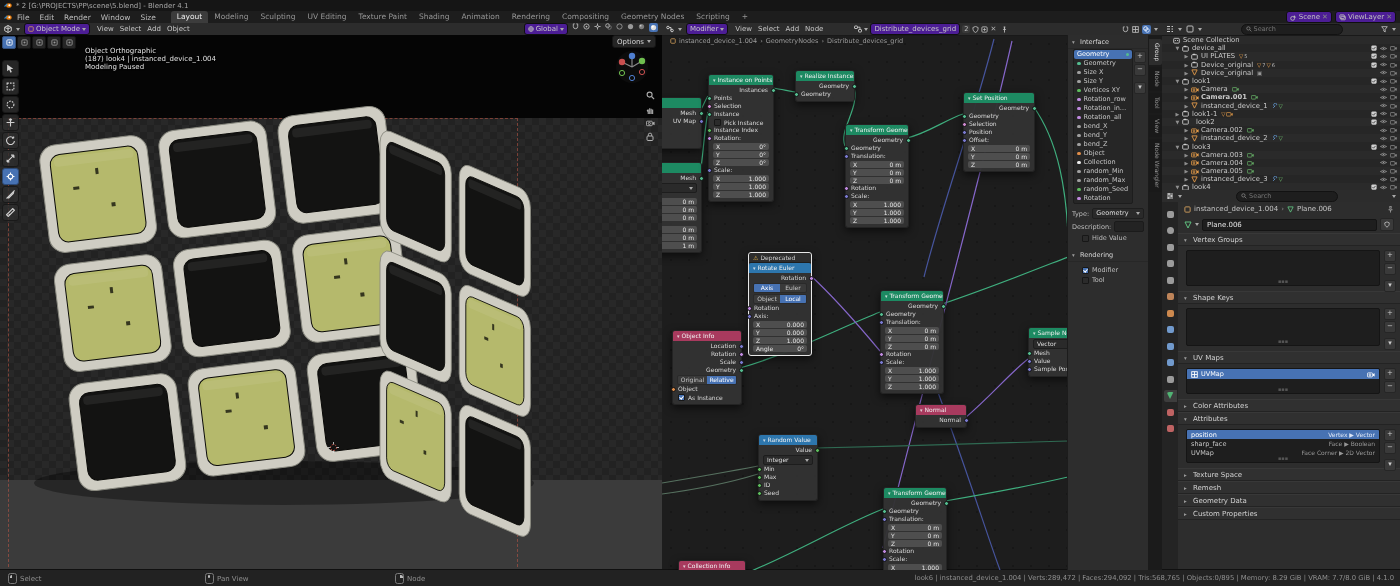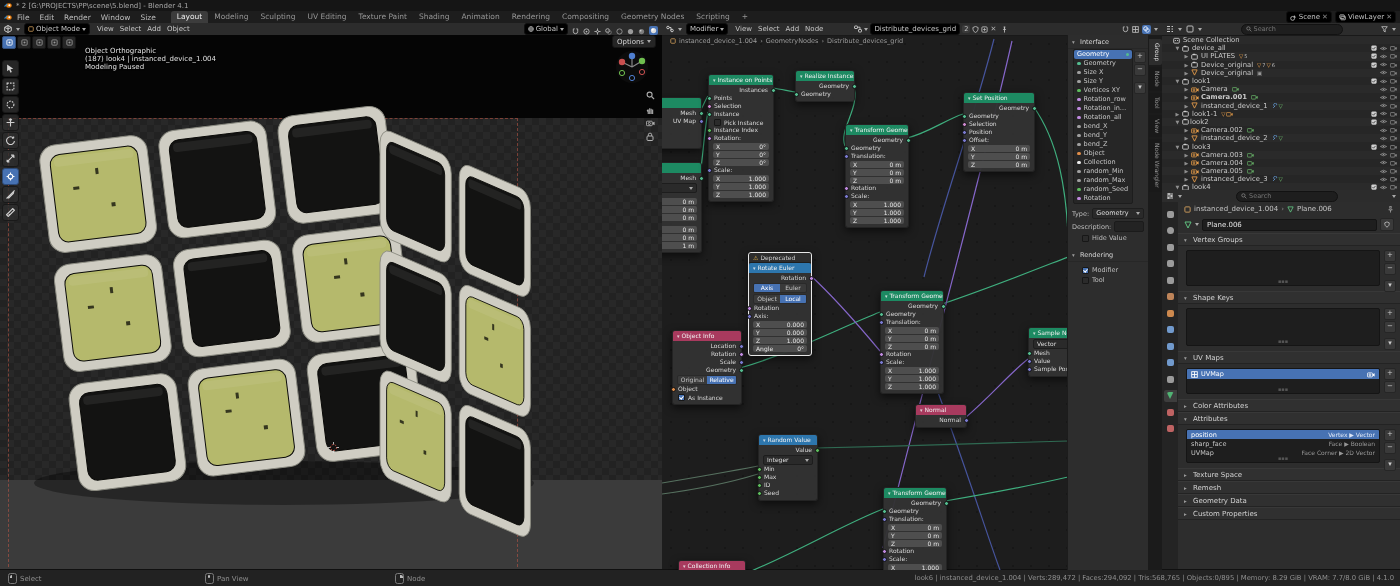--- a/index.html
+++ b/index.html
@@ -9,21 +9,21 @@
   
   .titlebar{position:absolute;top:0;left:0;right:0;height:11px;background:#151515;display:flex;
             align-items:center;gap:4px;padding-left:4px;font-size:7px;color:#a8a8a8}
   .menubar{position:absolute;top:11px;left:0;right:0;height:12px;background:#1d1d1d;display:flex;
            align-items:center;font-size:7.5px;color:#bdbdbd;padding:0 4px;border-bottom:1px solid #0e0e0e}
   .menu-item{padding:0 5px;cursor:default}
   .ws-wrap{display:flex;margin-left:10px}
   .ws-tab{padding:0 6px;color:#969696;line-height:12px}
   .ws-tab.active{background:#3c3c3c;color:#ededed;border-radius:3px 3px 0 0}
   .mb-right{margin-left:auto;display:flex;align-items:center;gap:3px;font-size:7px;color:#c0c0c0}
-  .pillx{display:flex;align-items:center;gap:2px;background:#000000;border:1px solid #0f0f0f;
+  .pillx{display:flex;align-items:center;gap:2px;background:#4c1d95;border:1px solid #0f0f0f;
          border-radius:3px;padding:0 3px;height:10px}
   
   .editor-hdr{height:12px;background:#2c2c2c;border-bottom:1px solid #191919;display:flex;
               align-items:center;gap:4px;font-size:7px;color:#c6c6c6;padding:0 4px}
   .hmenu{padding:0 3px}
   .carat{display:inline-block;width:0;height:0;border-left:2.5px solid transparent;
          border-right:2.5px solid transparent;border-top:3px solid #a9a9a9}
   
   #viewport{position:absolute;top:23px;left:0;width:662px;height:547px;background:#000;overflow:hidden;border-right:1px solid #0c0c0c}
   #vp-black{position:absolute;top:12px;left:0;width:662px;height:83px;background:#050505}
@@ -233,21 +233,21 @@
         </span>
       <span>Object Mode</span>
       <span class="carat"></span>
     </span>
     <span id="vp-menus" style="display:flex">
         <span class="hmenu">View</span>
         <span class="hmenu">Select</span>
         <span class="hmenu">Add</span>
         <span class="hmenu">Object</span>
       </span>
-    <span style="margin-left:auto;display:flex;align-items:flex-end;gap:4px">
+    <span style="margin-left:auto;display:flex;align-items:flex-start;gap:4px">
       <span class="pillx">
         <span>
             <svg width="6" height="6" viewBox="0 0 8 8">
               <circle cx="4" cy="4" r="3.2" fill="none" stroke="#bbb"></circle>
               <path d="M0.8 4 H7.2 M4 0.8 C2 2.5 2 5.5 4 7.2 C6 5.5 6 2.5 4 0.8" stroke="#bbb" fill="none"></path>
             </svg>
           </span>
         <span>Global</span>
         <span class="carat"></span>
       </span>
@@ -1407,21 +1407,21 @@
         </span>
       </div>
       <div class="orow" style="padding-left: 12px;">
         <span class="oexp">▼</span>
         <span class="oico">
           <svg width="7" height="7" viewBox="0 0 8 8">
             <rect x="0.8" y="2" width="6.4" height="5" rx="0.8" fill="none" stroke="#cfcfcf"></rect>
             <rect x="2" y="0.8" width="3" height="1.6" rx="0.4" fill="#cfcfcf"></rect>
           </svg>
         </span>
-        <span style="margin-left: 0;">look2</span>
+        <span style="margin-left: 6px;">look2</span>
         <span class="oright">
           <span>
             <svg width="6" height="6" viewBox="0 0 8 8">
               <rect x="0.5" y="0.5" width="7" height="7" rx="1.5" fill="#cfcfcf"></rect>
               <path d="M2 4.2 L3.4 5.6 L6 2.6" fill="none" stroke="#222"></path>
             </svg>
           </span>
           <span>
             <svg width="7" height="5" viewBox="0 0 10 6">
               <path d="M0.5 3 Q5 -0.8 9.5 3 Q5 6.8 0.5 3 Z" fill="none" stroke="#9a9a9a"></path>

